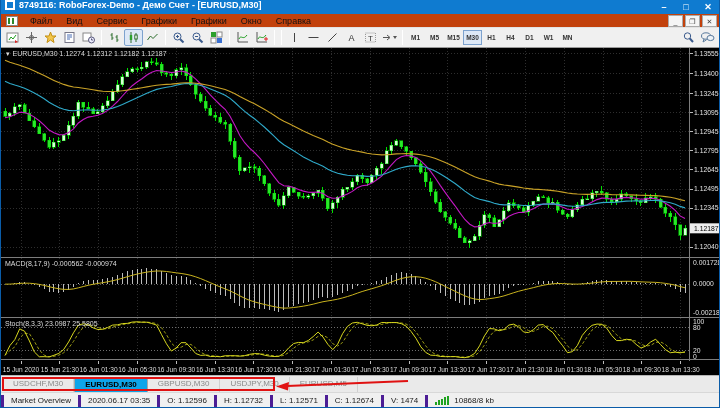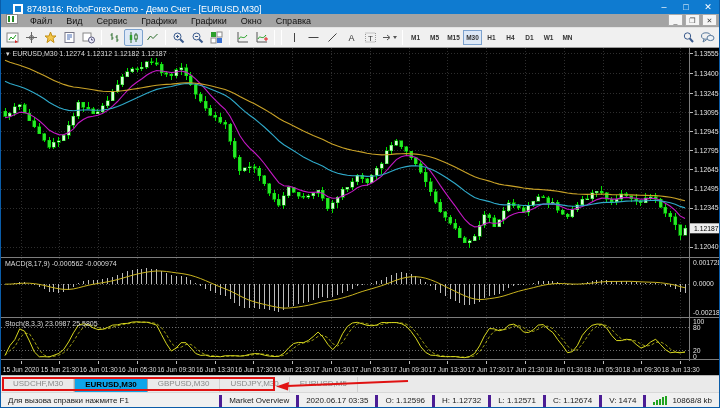--- a/index.html
+++ b/index.html
@@ -1,26 +1,26 @@
 <!DOCTYPE html>
 <html><head>
 <meta charset="utf-8">
 <style>
   html,body{margin:0;padding:0;background:#d6d6d6;}
   *{box-sizing:border-box;font-family:"Liberation Sans",sans-serif;}
   #win{position:relative;width:720px;height:408px;background:#f0f0f0;border-left:1px solid #0a5ca8;border-right:1px solid #0a5ca8;border-bottom:1px solid #0a5ca8;overflow:hidden;}
   
-  .titlebar{height:14px;background:#0f7bd0;display:flex;align-items:flex-end;color:#fff;font-size:9px;padding-left:12px;}
+  .titlebar{height:14px;background:#0f7bd0;display:flex;align-items:flex-start;color:#fff;font-size:9px;padding-left:4px;font-weight:bold;}
   .titlebar .appicon{width:10px;height:10px;background:#fff;margin-right:4px;display:inline-block;position:relative;}
   .titlebar .appicon:after{content:"";position:absolute;left:2px;top:2px;width:6px;height:6px;background:
     linear-gradient(#0f7bd0,#0f7bd0);}
   .wctl{margin-left:auto;display:flex;height:100%;}
   .wctl span{width:22px;text-align:center;font-size:9px;line-height:14px;color:#fff;}
   
-  .menubar{height:14px;background:#a3a3a3;display:flex;align-items:flex-start;font-size:9px;color:#111;border-bottom:1px solid #e3e3e3;padding-left:2px;}
+  .menubar{height:14px;background:#c2410c;display:flex;align-items:center;font-size:9px;color:#111;border-bottom:1px solid #e3e3e3;padding-left:2px;}
   .menubar .childicon{width:12px;height:10px;border:1px solid #888;background:#fff;margin:0 5px 0 3px;position:relative;}
   .menubar .childicon:after{content:"";position:absolute;inset:1px;background:repeating-linear-gradient(90deg,#2a8a2a 0 2px,#fff 2px 4px);}
   .menubar .mi{padding:0 7px;height:14px;line-height:14px;}
   .childctl{margin-left:auto;display:flex;}
   .childctl span{width:15px;height:12px;border:1px solid #aaa;background:#f5f5f5;margin-right:2px;font-size:7px;line-height:11px;text-align:center;color:#444;}
   
   .toolbar{height:20px;background:#f0f0f0;display:flex;align-items:center;padding:0 2px;border-bottom:1px solid #9a9a9a;}
   .tbtn{width:19px;height:17px;display:flex;align-items:center;justify-content:center;border:1px solid transparent;border-radius:2px;}
   .tbtn.pressed{background:#dde8f6;border-color:#7da2ce;}
   .vsep{width:1px;height:15px;background:#c6c6c6;border-right:1px solid #fff;margin:0 3px;}
@@ -764,21 +764,20 @@
     <span class="tab">USDJPY,M30</span>
     <span class="tab">EURUSD,M5</span>
     <div class="annbox"></div>
     <svg class="annarrow" width="140" height="17">
       <path d="M135 5 L14 10" stroke="#e01212" stroke-width="2.2" fill="none"></path>
       <polygon points="3,10.5 16,6 15,14.5" fill="#e01212"></polygon>
     </svg>
   </div>
 
   <div class="statusbar">
-    <span class="seg first">Для вызова справки нажмите F1</span>
     <span class="seg">Market Overview</span>
     <span class="seg">2020.06.17 03:35</span>
     <span class="seg">O: 1.12596</span>
     <span class="seg">H: 1.12732</span>
     <span class="seg">L: 1.12571</span>
     <span class="seg">C: 1.12674</span>
     <span class="seg">V: 1474</span>
     <span class="seg">
       <span class="sigbars">
           <i style="height:3px"></i>

